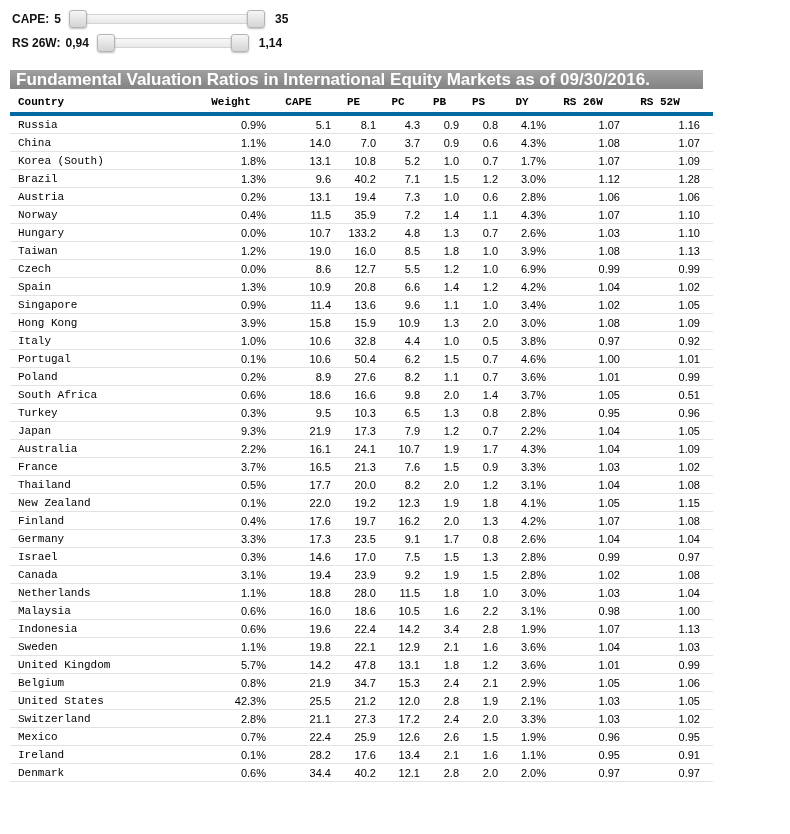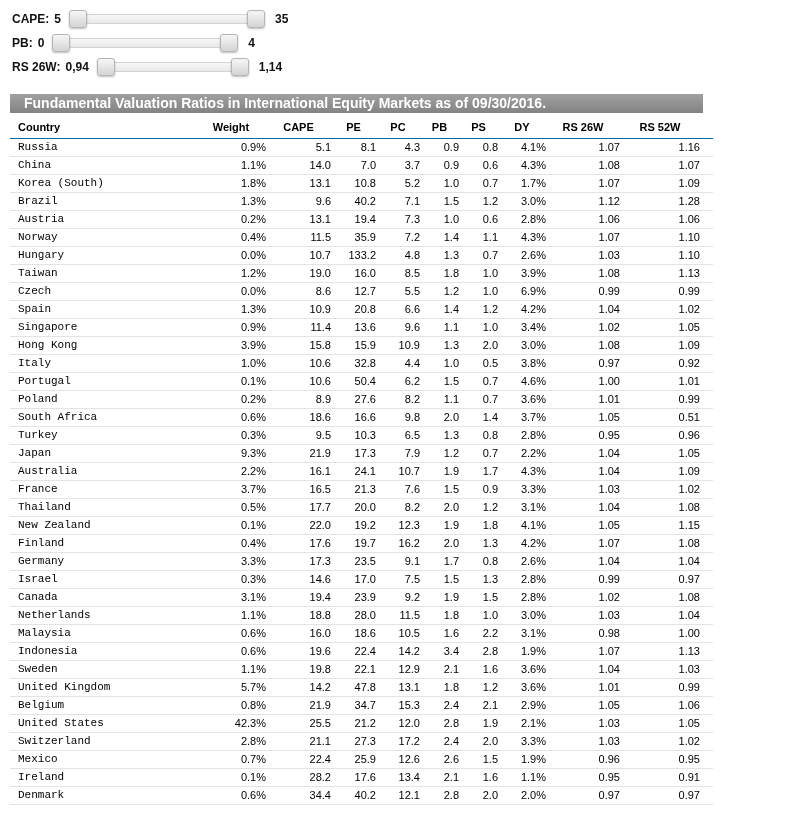--- a/index.html
+++ b/index.html
@@ -21,26 +21,26 @@
   .slider-handle { position:absolute; top:-5px; width:18px; height:18px;
                    border:1px solid #b5b5b5; border-radius:3px;
                    background:linear-gradient(#f6f6f6,#d4d4d4);
                    box-shadow:0 1px 2px rgba(0,0,0,.25); cursor:pointer; }
   .handle-min { left:-1px; }
   .handle-max { right:-1px; }
 
   
   .title-bar { margin-top:18px; height:19px; line-height:19px;
                background:linear-gradient(var(--titlebar-top,#a0a0a0),var(--titlebar-bottom,#838383));
-               color:#fff; font-weight:bold; font-size:14px; padding-left:14px; }
+               color:#fff; font-weight:bold; font-size:17px; padding-left:6px; }
 
   
   table { width:770px; table-layout:fixed; border-collapse:collapse; margin-top:3px; font-size:11px; }
   th { font-weight:bold; text-align:center; height:22px; vertical-align:middle;
-       border-bottom:1px solid #0369a1; white-space:nowrap; }
+       border-bottom:4px solid #0369a1; white-space:nowrap;font-family:Liberation Mono, monospace; }
   th.c0 { text-align:left; padding-left:8px; }
   td { text-align:right; height:17px; line-height:16px; vertical-align:middle;
        border-bottom:1px solid #e3e3e3; white-space:nowrap; overflow:hidden; }
   td.c0 { text-align:left; padding-left:8px;font-family:Liberation Mono, monospace; }
   td.c10 { padding:0; }
   .score { display:block; width:54px; height:15px; line-height:15px; margin:1px 0 1px auto;
            text-align:right; padding-right:5px; }
   .badge-dark { background:var(--badge-dark,#191919); color:#fff; font-weight:bold; }
   .badge-gray { background:var(--badge-gray,#898989); color:#fff; font-weight:bold;padding-left:24px; }
   .badge-none { color:#000;font-weight:bold; }
@@ -55,29 +55,20 @@
     <div class="slider-row">
       <span class="slider-label">CAPE:</span>
       <span class="slider-min">5</span>
       <div class="slider-track track-cape">
         <span class="slider-handle handle-min"></span>
         <span class="slider-handle handle-max"></span>
       </div>
       <span class="slider-max">35</span>
     </div>
 
-    <div class="slider-row">
-      <span class="slider-label">PB:</span>
-      <span class="slider-min">0</span>
-      <div class="slider-track track-pb">
-        <span class="slider-handle handle-min"></span>
-        <span class="slider-handle handle-max"></span>
-      </div>
-      <span class="slider-max">4</span>
-    </div>
 
     <div class="slider-row">
       <span class="slider-label">RS 26W:</span>
       <span class="slider-min">0,94</span>
       <div class="slider-track track-rs">
         <span class="slider-handle handle-min"></span>
         <span class="slider-handle handle-max"></span>
       </div>
       <span class="slider-max">1,14</span>
     </div>

